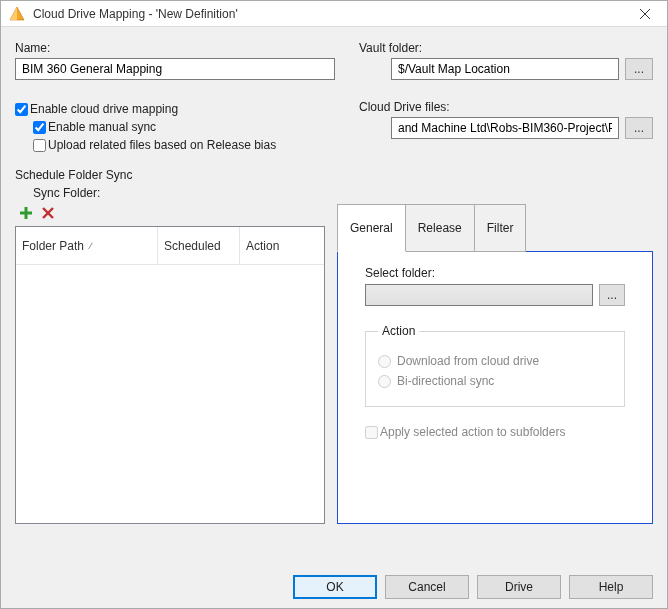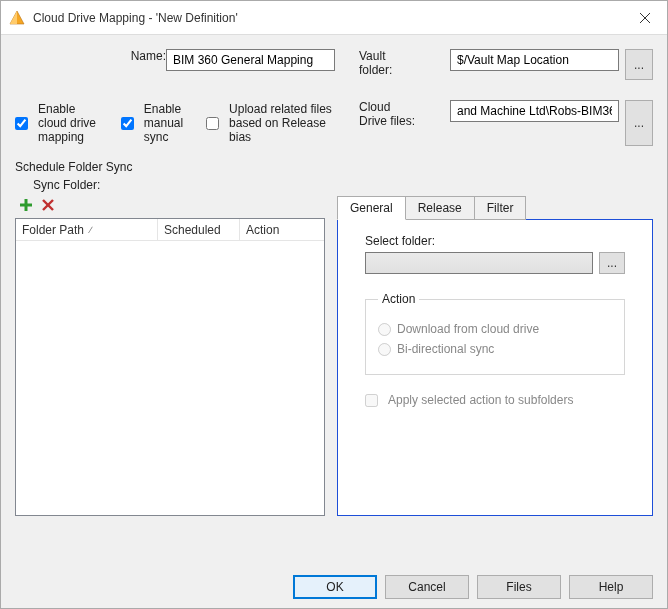--- a/index.html
+++ b/index.html
@@ -4,87 +4,87 @@
   <style>
     * { box-sizing: border-box; font-family: "Segoe UI", Tahoma, sans-serif; font-size: 12px; }
     body { margin: 0; background: #fff; }
     .window {
       width: 668px; height: 609px;
       border: 1px solid #aaa;
       background: #f0f0f0;
       display: flex; flex-direction: column;
     }
     .titlebar {
-      height: 34px; background: #fff;
+      height: 26px; background: #fff;
       border-bottom: 1px solid #ddd;
       display: flex; align-items: center;
       padding: 0 0 0 8px;
     }
     .titlebar .app-icon {
       width: 16px; height: 16px; margin-right: 8px;
       display: inline-flex; align-items: center; justify-content: center;
     }
     .titlebar .title { flex: 1; color: #333; }
     .titlebar .close {
       width: 45px; height: 30px;
       display: flex; align-items: center; justify-content: center;
       color: #333; cursor: default;
     }
     .content { flex: 1; padding: 14px 14px 10px 14px; overflow: hidden; }
 
     .row { display: flex; gap: 24px; margin-bottom: 14px; }
-    .col { display: flex; flex-direction: row; justify-content: flex-end; }
+    .col { display: flex; flex-direction: column; }
     .col.left { flex: 0 0 320px; }
     .col.right { flex: 1; }
 
     .field-label { color: #222; margin-bottom: 3px; }
     input[type=text].textbox {
       height: 22px; padding: 2px 6px;
       border: 1px solid #7a7a7a; background: #fff;
       outline: none; color: #000;
     }
     .input-row { display: flex; gap: 6px; align-items: stretch; padding-left: 32px; }
     .input-row input { flex: 1; }
     .browse-btn {
       width: 28px; border: 1px solid #adadad; background: #e1e1e1;
       cursor: default; display: flex; align-items: center; justify-content: center;
       color: #333;
     }
 
-    .checkbox-line { display: flex; align-items: center; gap: 10px; margin: 2px 0; color: #222; }
+    .checkbox-line { display: flex; align-items: center; gap: 2px; margin: 2px 0; color: #222; }
     .checkbox-line.indent { margin-left: 18px; }
     input[type=checkbox], input[type=radio] { margin: 0; }
 
     .section-title { color: #222; margin: 14px 0 4px 0; }
     .sub-title { color: #222; margin: 4px 0 4px 18px; }
 
     .sync-body { display: flex; gap: 12px; height: 320px; }
     .left-panel { flex: 0 0 310px; display: flex; flex-direction: column; }
     .toolbar { display: flex; gap: 4px; margin-bottom: 4px; padding-left: 2px; }
     .tb-btn { width: 18px; height: 18px; display: flex; align-items: center; justify-content: center; }
     .listview {
       flex: 1; border: 1px solid #828790; background: #fff;
       display: flex; flex-direction: column;
     }
     .listview-header {
       display: flex; background: #fff; border-bottom: 1px solid #e5e5e5;
-      height: 22px; align-items: center;
+      height: 38px; align-items: center;
     }
     .listview-header .col-h {
       padding: 2px 6px; color: #333; border-right: 1px solid #e5e5e5;
       height: 100%; display: flex; align-items: center; gap: 6px;
     }
     .col-h:last-child { border-right: none; }
     .sort-arrow { color: #666; font-size: 9px; }
     .listview-body { flex: 1; }
 
     .right-panel { flex: 1; display: flex; flex-direction: column; }
     .tabs { display: flex; margin-bottom: -1px; }
     .tab {
-      padding: 4px 12px; border: 1px solid #acacac;
+      padding: 16px 12px; border: 1px solid #acacac;
       background: #f0f0f0; margin-right: -1px; cursor: default;
       color: #222; position: relative;
     }
     .tab.active { background: #fff; border-bottom: 1px solid #fff; z-index: 2; }
     .tab-page {
       flex: 1; border: 1px solid #1d4ed8; background: #fff;
       padding: 14px 27px;
     }
     .tab-page .field-label { margin-bottom: 4px; }
     .select-row { display: flex; gap: 6px; margin-bottom: 18px; }
@@ -241,16 +241,16 @@
             <span class="disabled-text">Apply selected action to subfolders</span>
           </label>
         </div>
       </div>
     </div>
   </div>
 
   <div class="buttonbar">
     <div class="btn default">OK</div>
     <div class="btn">Cancel</div>
-    <div class="btn">Files</div>
+    <div class="btn">Drive</div>
     <div class="btn">Help</div>
   </div>
 </div>
 
 </body></html>

